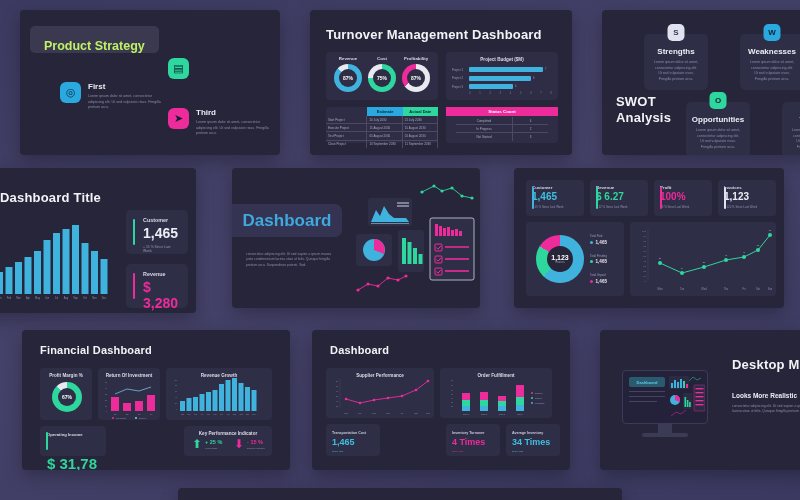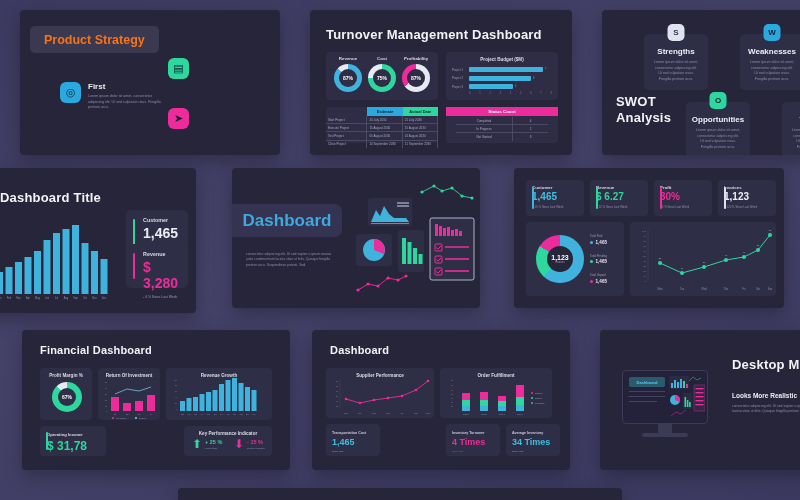--- a/index.html
+++ b/index.html
@@ -22,22 +22,22 @@
   .lorem { color: #8c8ca8; line-height: 1.55; }
   .ttl-white { color: #f2f2f7; font-weight: 700; letter-spacing: .2px; }
   .cyan { color: #3fbfe0; }
   .green { color: #2fd59a; }
   .pink { color: #ef2b9a; }
 
   
   #s1 { left: 20px; top: 10px; width: 260px; height: 145px; }
   .pill {
     position:absolute; left:10px; top:16px; height:27px; min-width:110px;
-    background:#3a3950; border-radius:5px; display:flex; align-items:center;
-    padding:0 14px; color:#f97316; font-size:12.5px; font-weight:700;
+    background:#3a3950; border-radius:5px; display:flex; align-items:flex-end;
+    padding:0 14px; color:#bef264; font-size:12.5px; font-weight:700;
   }
   .feat { position:absolute; display:flex; gap:7px; }
   .ficon { width:21px; height:21px; border-radius:6px; flex:none;
            display:flex; align-items:center; justify-content:center;
            font-size:11px; color:#0d2230; }
   .fi-cyan { background:#2aa9e0; }
   .fi-green{ background:#2ed79d; }
   .fi-pink { background:#ee2b9b; }
   .ftitle { color:#ececf3; font-size:8px; font-weight:700; margin-bottom:3px; }
   .ftext  { font-size:3.6px; width:76px; }
@@ -121,20 +121,24 @@
         <div class="ftext lorem">Lorem ipsum dolor sit amet, consectetur adipiscing elit. Ut sed vulputate risus. Fringilla pretium arcu.</div>
       </div>
     </div>
 
     <div class="feat" style="left:148px; top:48px;">
       <div class="ficon fi-green">▤</div>
     </div>
 
     <div class="feat" style="left:148px; top:98px;">
       <div class="ficon fi-pink">➤</div>
+      <div>
+        <div class="ftitle">Third</div>
+        <div class="ftext lorem">Lorem ipsum dolor sit amet, consectetur adipiscing elit. Ut sed vulputate risus. Fringilla pretium arcu.</div>
+      </div>
     </div>
   </div>
 
   <div class="slide" id="s2">
     <div class="s2h ttl-white">Turnover Management Dashboard</div>
 
     <div class="panel" style="left:16px; top:42px; width:112px; height:48px;">
       <div style="position:absolute; left:8px; top:12px; width:28px; height:28px;">
         <div class="dcap">Revenue</div>
         <div class="donut" style="width:28px;height:28px;background:conic-gradient(#3fb3dd 0% 87%, #e8eaf2 87% 100%);"></div>
@@ -298,21 +302,21 @@
       </g>
     </svg>
 
     <div class="kpi-card" style="left:198px; top:42px; width:62px; height:44px;">
       <div class="kpi-bar" style="background:#2ed79d;"></div>
       <div class="kpi-lbl" style="color:#d9d9e6;">Customer</div>
       <div class="kpi-val" style="color:#eceef5;">1,465</div>
       <div class="kpi-sub">+ 15 % Since Last Week</div>
     </div>
 
-    <div class="kpi-card" style="left:198px; top:76px; width:62px; height:44px;">
+    <div class="kpi-card" style="left:198px; top:96px; width:62px; height:44px;">
       <div class="kpi-bar" style="background:#ee2b9b;"></div>
       <div class="kpi-lbl" style="color:#d9d9e6;">Revenue</div>
       <div class="kpi-val pink">$ 3,280</div>
       <div class="kpi-sub">- 4 % Since Last Week</div>
     </div>
   </div>
 
   <div class="slide" id="s5">
     <div class="hero-pill">
       <span>Dashboard</span>
@@ -386,21 +390,21 @@
     </div>
     <div class="s6kpi" style="left:76px; top:12px; width:58px; height:36px;">
       <div class="kpi-bar" style="background:#2ed79d; left:6px; top:7px; bottom:7px;"></div>
       <div class="s6lbl">Revenue</div>
       <div class="s6val green">$ 6.27</div>
       <div class="s6sub">+ 12 % Since Last Week</div>
     </div>
     <div class="s6kpi" style="left:140px; top:12px; width:58px; height:36px;">
       <div class="kpi-bar" style="background:#ee2b9b; left:6px; top:7px; bottom:7px;"></div>
       <div class="s6lbl">Profit</div>
-      <div class="s6val pink">30%</div>
+      <div class="s6val pink">100%</div>
       <div class="s6sub">- 3 % Since Last Week</div>
     </div>
     <div class="s6kpi" style="left:204px; top:12px; width:58px; height:36px;">
       <div class="kpi-bar" style="background:#dfe2ef; left:6px; top:7px; bottom:7px;"></div>
       <div class="s6lbl">Invoices</div>
       <div class="s6val" style="color:#eceef5;">1,123</div>
       <div class="s6sub">+ 120 % Since Last Week</div>
     </div>
 
     <div class="s6kpi" style="left:12px; top:54px; width:98px; height:74px;">
@@ -566,21 +570,21 @@
           <text x="75" y="47">Oct</text>
             <text x="81.5" y="47">Nov</text>
             <text x="88" y="47">Dec</text>
         </g>
       </svg>
     </div>
 
     <div class="s6kpi" style="left:18px; top:96px; width:66px; height:30px;">
       <div class="kpi-bar" style="background:#2ed79d; left:6px; top:6px; bottom:6px;"></div>
       <div style="margin-left:7px;padding-top:6px;font-size:4.2px;color:#d9d9e6;font-weight:700;">Operating Income</div>
-      <div class="green" style="margin-left:7px;margin-top:2px;font-size:12px;font-weight:700;">$ 31,78</div>
+      <div class="green" style="margin-left:7px;margin-top:18px;font-size:15px;font-weight:700;">$ 31,78</div>
     </div>
 
 
     <div class="s6kpi" style="left:162px; top:96px; width:88px; height:30px;">
       <div class="ptitle">Key Performance Indicator</div>
       <div style="position:absolute; left:8px; top:12px; display:flex; align-items:center; gap:3px;">
         <span style="color:#2ed79d;font-size:12px;line-height:1;">⬆</span>
         <span>
           <span class="green" style="font-size:5.5px;font-weight:700;display:block;">+ 25 %</span>
           <span style="font-size:2.4px;color:#8e8ea8;display:block;margin-top:2px;">Percentage</span>

